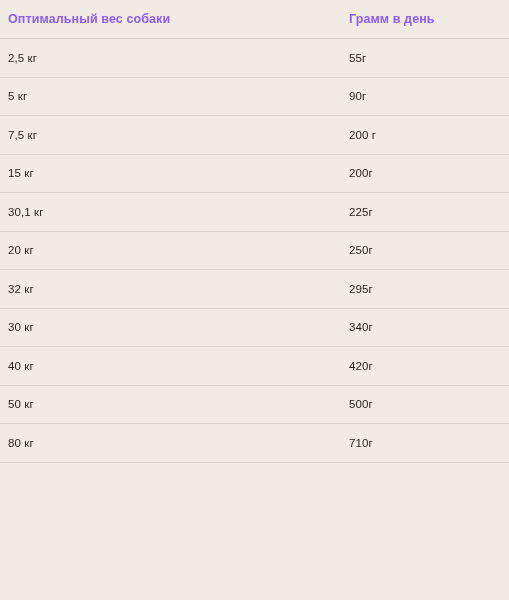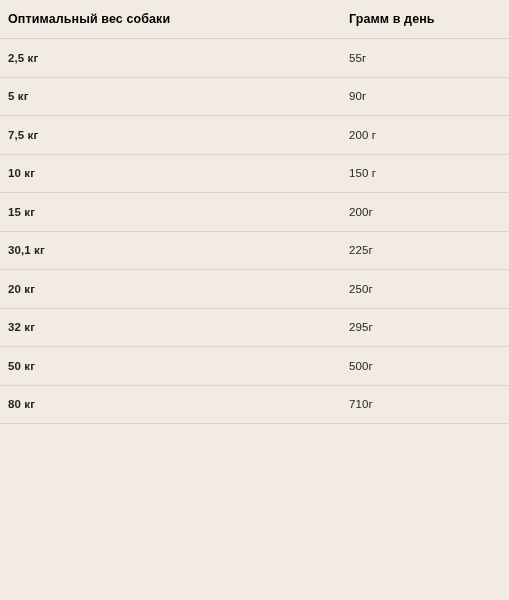--- a/index.html
+++ b/index.html
@@ -31,38 +31,38 @@
     vertical-align: middle;
     padding: 0;
     background: transparent;
   }
 
   
   .head-row th {
     height: 38px;
     font-size: 12.5px;
     font-weight: bold;
-    color: #000000;
+    color: #8b5cf6;
     letter-spacing: 0.1px;
     border-bottom: 1px solid #d9d0c5;
     margin-top: 32px;
   }
   .head-row th.c1 { padding-left: 8px; }
   .head-row th.c2 { padding-left: 9px; }
 
   
   .body-row td {
     height: 37.5px;
     font-size: 11.5px;
     font-weight: normal;
     color: #231f1c;
     letter-spacing: 0.1px;
     border-bottom: 1px solid #ddd5cb;
   }
-  .body-row td.c1 { padding-left: 8px; font-weight: bold; }
+  .body-row td.c1 { padding-left: 8px; }
   .body-row td.c2 { padding-left: 9px; }
 
   
   .body-row td.c1 {
     background-image: linear-gradient(#f2ebe3, #f2ebe3);
     background-repeat: no-repeat;
     background-position: 0 100%;
     background-size: 8px 1px;
   }
 </style>
@@ -87,40 +87,44 @@
       </tr>
       <tr class="body-row">
         <td class="c1">5 кг</td>
         <td class="c2">90г</td>
       </tr>
       <tr class="body-row">
         <td class="c1">7,5 кг</td>
         <td class="c2">200 г</td>
       </tr>
       <tr class="body-row">
-        <td class="c1">10 кг</td>
-        <td class="c2">150 г</td>
-      </tr>
-      <tr class="body-row">
         <td class="c1">15 кг</td>
         <td class="c2">200г</td>
       </tr>
       <tr class="body-row">
         <td class="c1">30,1 кг</td>
         <td class="c2">225г</td>
       </tr>
       <tr class="body-row">
         <td class="c1">20 кг</td>
         <td class="c2">250г</td>
       </tr>
       <tr class="body-row">
         <td class="c1">32 кг</td>
         <td class="c2">295г</td>
       </tr>
       <tr class="body-row">
+        <td class="c1">30 кг</td>
+        <td class="c2">340г</td>
+      </tr>
+      <tr class="body-row">
+        <td class="c1">40 кг</td>
+        <td class="c2">420г</td>
+      </tr>
+      <tr class="body-row">
         <td class="c1">50 кг</td>
         <td class="c2">500г</td>
       </tr>
       <tr class="body-row">
         <td class="c1">80 кг</td>
         <td class="c2">710г</td>
       </tr>
     </tbody>
 </table>
 

